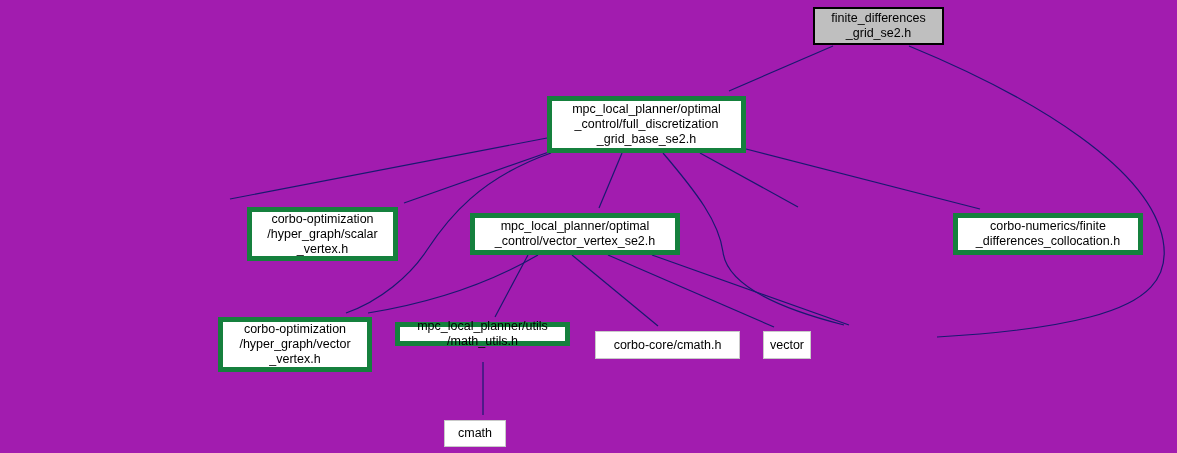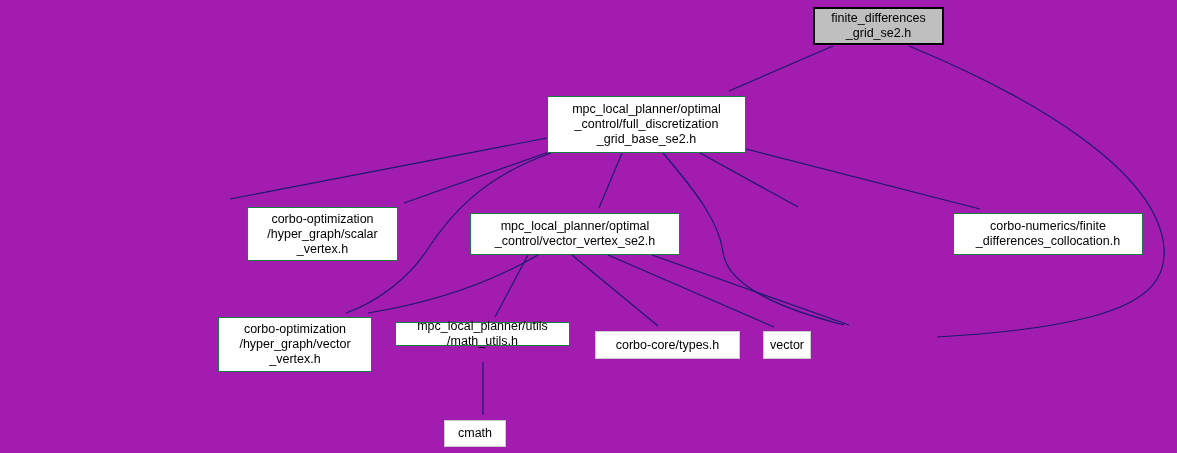--- a/index.html
+++ b/index.html
@@ -17,21 +17,21 @@
   #edges path { fill:none; stroke-width:1.2; }
   .node {
     position:absolute;
     display:flex; align-items:center; justify-content:center;
     box-sizing:border-box;
     text-align:center;
     white-space:pre;
     font-size:12.5px; line-height:15px;
     color:#000000;
     background:#ffffff;
-    border:1px solid #15803d;
+    border:5px solid #15803d;
     cursor:pointer;
   }
   .node.root {
     background:#bfbfbf;
     border:2px solid #000000;
     cursor:default;
   }
   .node.external {
     border:1px solid #c9c9c9;
     cursor:default;
@@ -86,20 +86,20 @@
   <div class="node" style="left:953px; top:213px; width:190px; height:42px;">corbo-numerics/finite
 _differences_collocation.h</div>
 
   <div class="node" style="left:218px; top:317px; width:154px; height:55px;">corbo-optimization
 /hyper_graph/vector
 _vertex.h</div>
 
   <div class="node" style="left:395px; top:322px; width:175px; height:24px;">mpc_local_planner/utils
 /math_utils.h</div>
 
-  <div class="node external" style="left:595px; top:331px; width:145px; height:28px;">corbo-core/types.h</div>
+  <div class="node external" style="left:595px; top:331px; width:145px; height:28px;">corbo-core/cmath.h</div>
 
   <div class="node external" style="left:763px; top:331px; width:48px; height:28px;">vector</div>
 
 
   <div class="node external" style="left:444px; top:420px; width:62px; height:27px;">cmath</div>
 
 </div>
 
 </body></html>

